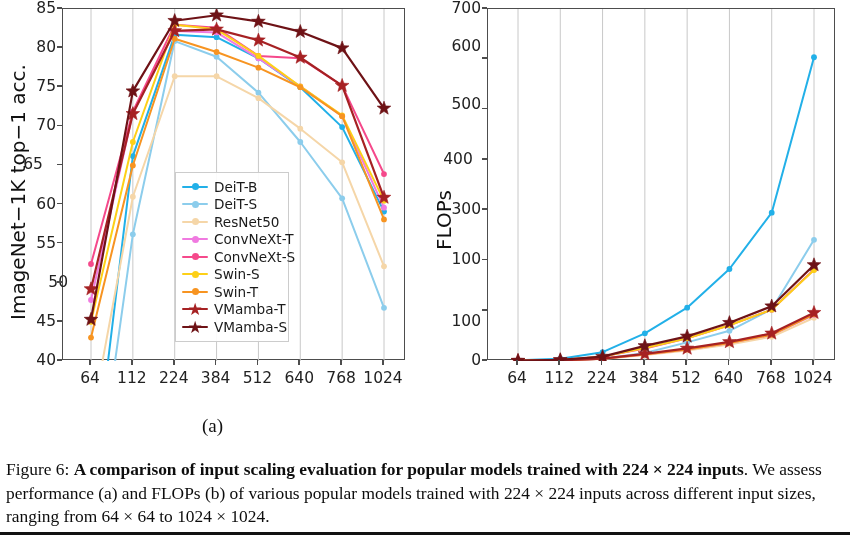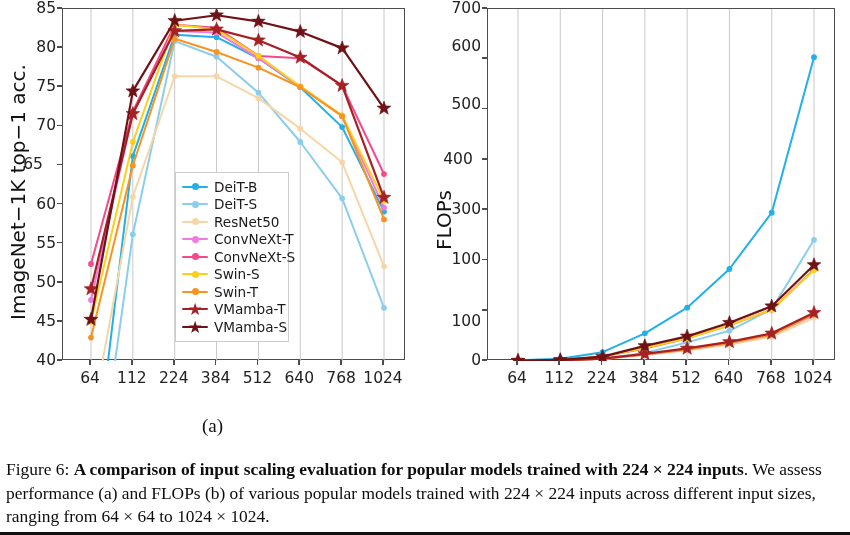--- a/index.html
+++ b/index.html
@@ -224,21 +224,21 @@
             <path d="M279.14,31.91L280.91,36.68L285.99,36.89L282.00,40.04L283.37,44.94L279.14,42.11L274.91,44.94L276.29,40.04L272.30,36.89L277.38,36.68Z" fill="#6e1216" stroke="#6e1216" stroke-width="0.6"></path>
             <path d="M321.00,92.14L322.76,96.92L327.85,97.12L323.85,100.27L325.23,105.17L321.00,102.34L316.77,105.17L318.15,100.27L314.15,97.12L319.24,96.92Z" fill="#6e1216" stroke="#6e1216" stroke-width="0.6"></path>
           </g>
         </svg>
     </div>
     <div id="yticks-a">
         <div class="ytick" style="left: 10px; top: 360px;">40</div>
         <div class="tickmark" style="left: 57px; top: 359.2px; width: 5px; height: 1.6px;"></div>
         <div class="ytick" style="left: 10px; top: 320.889px;">45</div>
         <div class="tickmark" style="left: 57px; top: 320.089px; width: 5px; height: 1.6px;"></div>
-        <div class="ytick" style="left: 10px; top: 281.778px;">50</div>
+        <div class="ytick" style="left: 22px; top: 281.778px;">50</div>
         <div class="tickmark" style="left: 57px; top: 280.978px; width: 5px; height: 1.6px;"></div>
         <div class="ytick" style="left: 10px; top: 242.667px;">55</div>
         <div class="tickmark" style="left: 57px; top: 241.867px; width: 5px; height: 1.6px;"></div>
         <div class="ytick" style="left: 10px; top: 203.556px;">60</div>
         <div class="tickmark" style="left: 57px; top: 202.756px; width: 5px; height: 1.6px;"></div>
         <div class="ytick" style="left: 10px; top: 164.444px; text-align: center;">65</div>
         <div class="tickmark" style="left: 57px; top: 163.644px; width: 5px; height: 1.6px;"></div>
         <div class="ytick" style="left: 10px; top: 125.333px;">70</div>
         <div class="tickmark" style="left: 57px; top: 124.533px; width: 5px; height: 1.6px;"></div>
         <div class="ytick" style="left: 10px; top: 86.2222px;">75</div>

